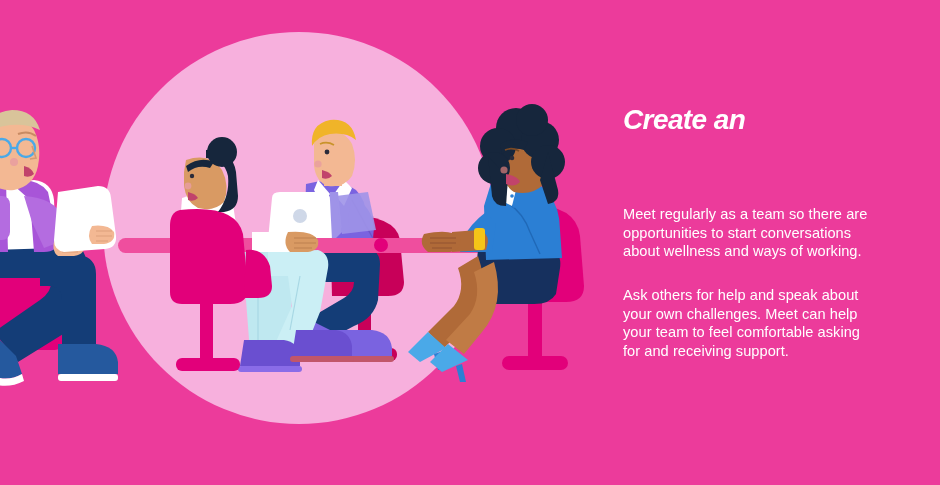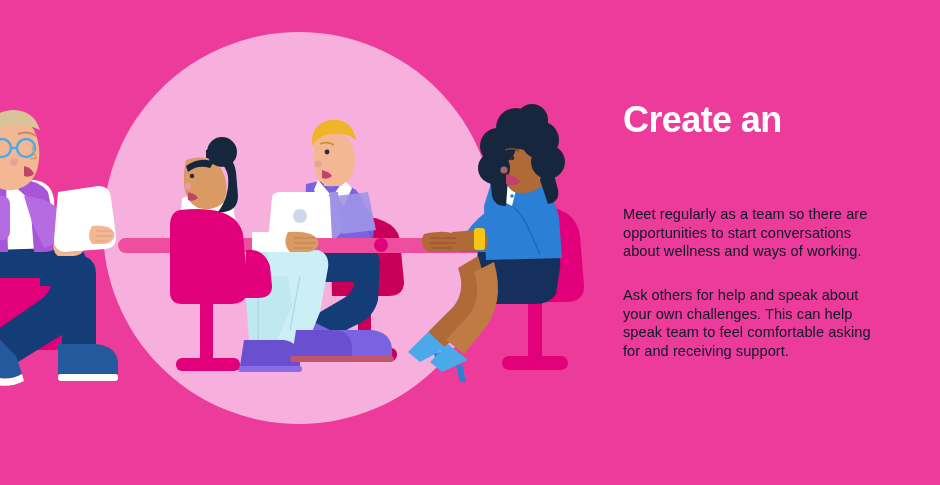--- a/index.html
+++ b/index.html
@@ -28,31 +28,32 @@
   #text-panel {
     position:absolute;
     left:623px; top:0;
     width:317px; height:485px;
   }
   #headline {
     position:absolute;
     top:100px; left:0;
     width:300px;
     color:#ffffff;
-    font-size:36px;
+    font-size:28px;
     font-weight:bold;
     line-height:40px;
     letter-spacing:-0.6px;
+    font-style:italic;
   }
   #headline .hl-line { display:block; white-space:nowrap; }
   .body-para {
     position:absolute;
     left:0;
     width:248px;
-    color:#0f172a;
+    color:#ffffff;
     font-size:14.6px;
     line-height:18.6px;
     letter-spacing:0.05px;
   }
   #para-1 { top:205px; }
   #para-2 { top:286px; }
 </style>
 </head>
 <body>
 
@@ -244,16 +245,16 @@
     </svg>
   </div>
 
   <div id="text-panel">
 
     <h1 id="headline">
       <span class="hl-line">Create an</span>
     </h1>
 
     <p id="para-1" class="body-para">Meet regularly as a team so there are opportunities to start conversations about wellness and ways of working.</p>
-    <p id="para-2" class="body-para">Ask others for help and speak about your own challenges. This can help speak team to feel comfortable asking for and receiving support.</p>
+    <p id="para-2" class="body-para">Ask others for help and speak about your own challenges. Meet can help your team to feel comfortable asking for and receiving support.</p>
 
   </div>
 </div>
 
 </body></html>

